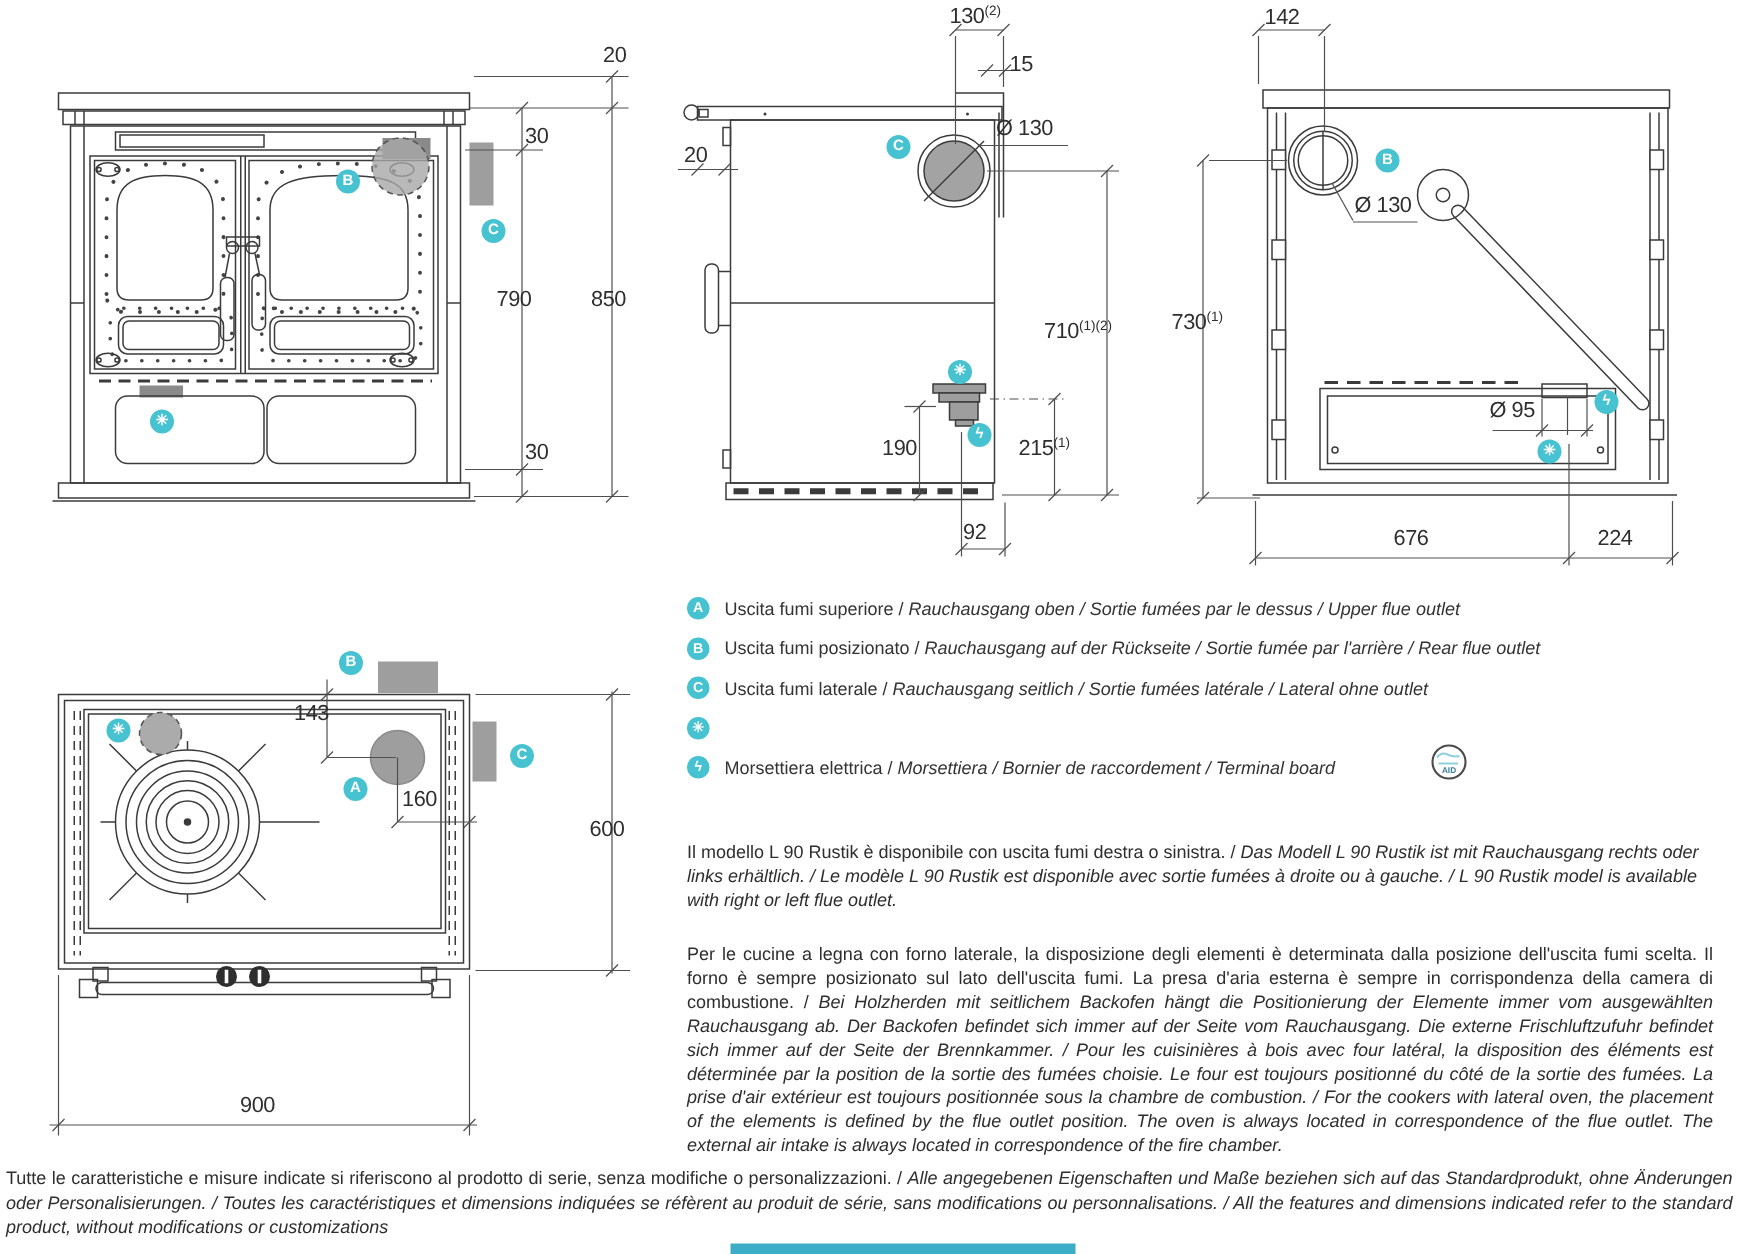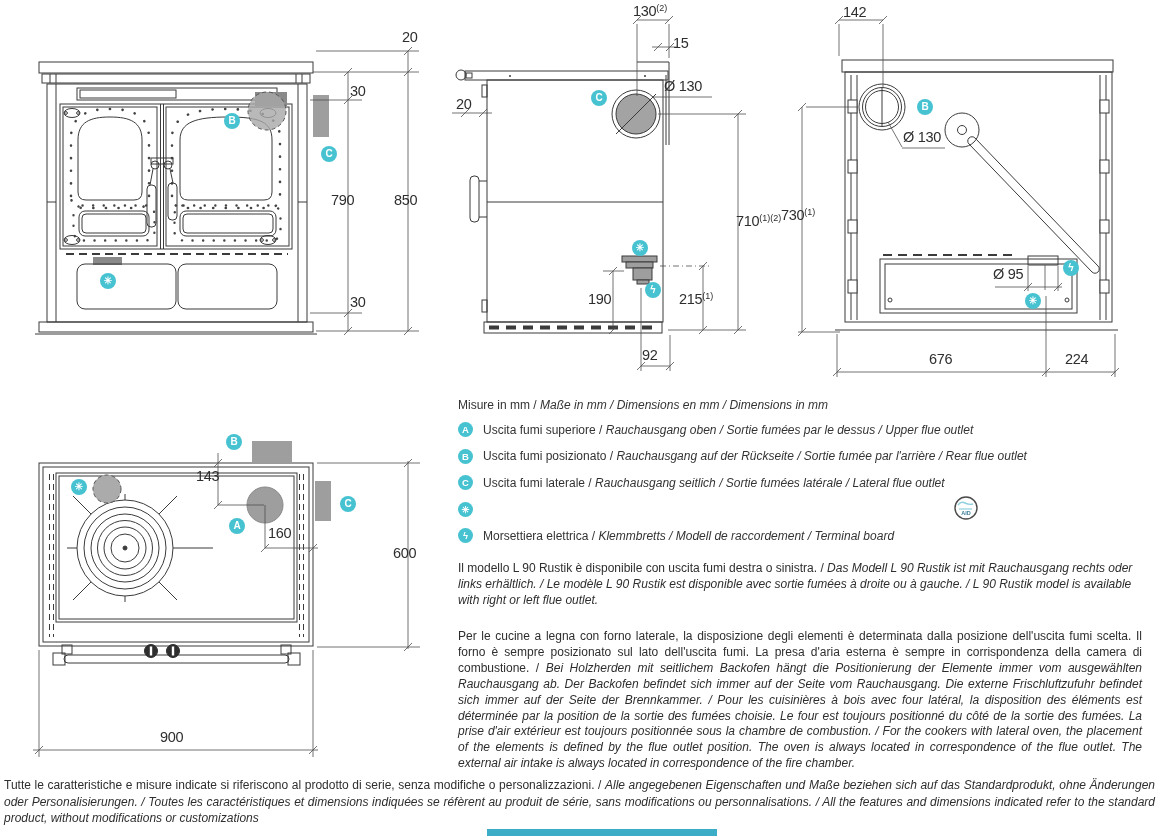--- a/index.html
+++ b/index.html
@@ -320,21 +320,21 @@
 <span class="dim" style="left:402px;top:29px">20</span>
 <span class="dim" style="left:350px;top:83px">30</span>
 <span class="dim" style="left:331px;top:192px">790</span>
 <span class="dim" style="left:394px;top:192px">850</span>
 <span class="dim" style="left:350px;top:294px">30</span>
 
 <span class="dim" style="left:633px;top:3px"><span>130</span><span class="sup">(2)</span></span>
 <span class="dim" style="left:673px;top:35px">15</span>
 <span class="dim" style="left:456px;top:96px">20</span>
 <span class="dim" style="left:664px;top:78px">Ø 130</span>
-<span class="dim" style="left:736px;top:213px"><span>710</span><span class="sup">(1)(2)</span></span>
+<span class="dim" style="left:696px;top:213px"><span>710</span><span class="sup">(1)(2)</span></span>
 <span class="dim" style="left:588px;top:291px">190</span>
 <span class="dim" style="left:679px;top:291px"><span>215</span><span class="sup">(1)</span></span>
 <span class="dim" style="left:642px;top:347px">92</span>
 
 <span class="dim" style="left:843px;top:4px">142</span>
 <span class="dim" style="left:903px;top:129px">Ø 130</span>
 <span class="dim" style="left:781px;top:207px"><span>730</span><span class="sup">(1)</span></span>
 <span class="dim" style="left:993px;top:266px">Ø 95</span>
 <span class="dim" style="left:929px;top:351px">676</span>
 <span class="dim" style="left:1065px;top:351px">224</span>
@@ -352,41 +352,38 @@
 <span class="badge" style="left:645px;top:282px">ϟ</span>
 <span class="badge" style="left:917px;top:99px">B</span>
 <span class="badge" style="left:1063px;top:260px">ϟ</span>
 <span class="badge" style="left:1025px;top:293px">✳</span>
 <span class="badge" style="left:226px;top:434px">B</span>
 <span class="badge" style="left:71px;top:479px">✳</span>
 <span class="badge" style="left:229px;top:518px">A</span>
 <span class="badge" style="left:340px;top:496px">C</span>
 
 <div class="legend">
-  <div class="units">
-    <span>Misure in mm / </span><i>Maße in mm / Dimensions en mm / Dimensions in mm</i>
-  </div>
   <div class="lrow">
     <span class="lbadge">A</span>
     <span class="ltext"><span>Uscita fumi superiore / </span><i>Rauchausgang oben  / Sortie fumées par le dessus / Upper flue outlet</i></span>
   </div>
   <div class="lrow">
     <span class="lbadge">B</span>
     <span class="ltext"><span>Uscita fumi posizionato / </span><i>Rauchausgang auf der Rückseite / Sortie fumée par l'arrière / Rear flue outlet</i></span>
   </div>
   <div class="lrow">
     <span class="lbadge">C</span>
-    <span class="ltext"><span>Uscita fumi laterale / </span><i>Rauchausgang seitlich  / Sortie fumées latérale / Lateral flue outlet</i></span>
+    <span class="ltext"><span>Uscita fumi laterale / </span><i>Rauchausgang seitlich  / Sortie fumées latérale / Lateral ohne outlet</i></span>
   </div>
   <div class="lrow">
     <span class="lbadge">✳</span>
   </div>
   <div class="lrow">
     <span class="lbadge">ϟ</span>
-    <span class="ltext"><span>Morsettiera elettrica / </span><i>Klemmbretts / Modell de raccordement / Terminal board</i></span>
+    <span class="ltext"><span>Morsettiera elettrica / </span><i>Morsettiera / Bornier de raccordement / Terminal board</i></span>
   </div>
 </div>
 
 <svg class="certicon" width="26" height="26" viewBox="0 0 26 26">
   <circle cx="13" cy="13" r="11" fill="#fff" stroke="#4a4a4a" stroke-width="1.4"></circle>
   <path d="M5,10 q3,-4 7,-2 t8,1" fill="none" stroke="#8fd0de" stroke-width="1.4"></path>
   <path d="M6,14 h13" fill="none" stroke="#8fd0de" stroke-width="1.2"></path>
   <text x="13" y="20" text-anchor="middle" font-size="5.5" font-weight="bold" fill="#3a7f9c" font-family="Liberation Sans, sans-serif">AID</text>
 </svg>
 

